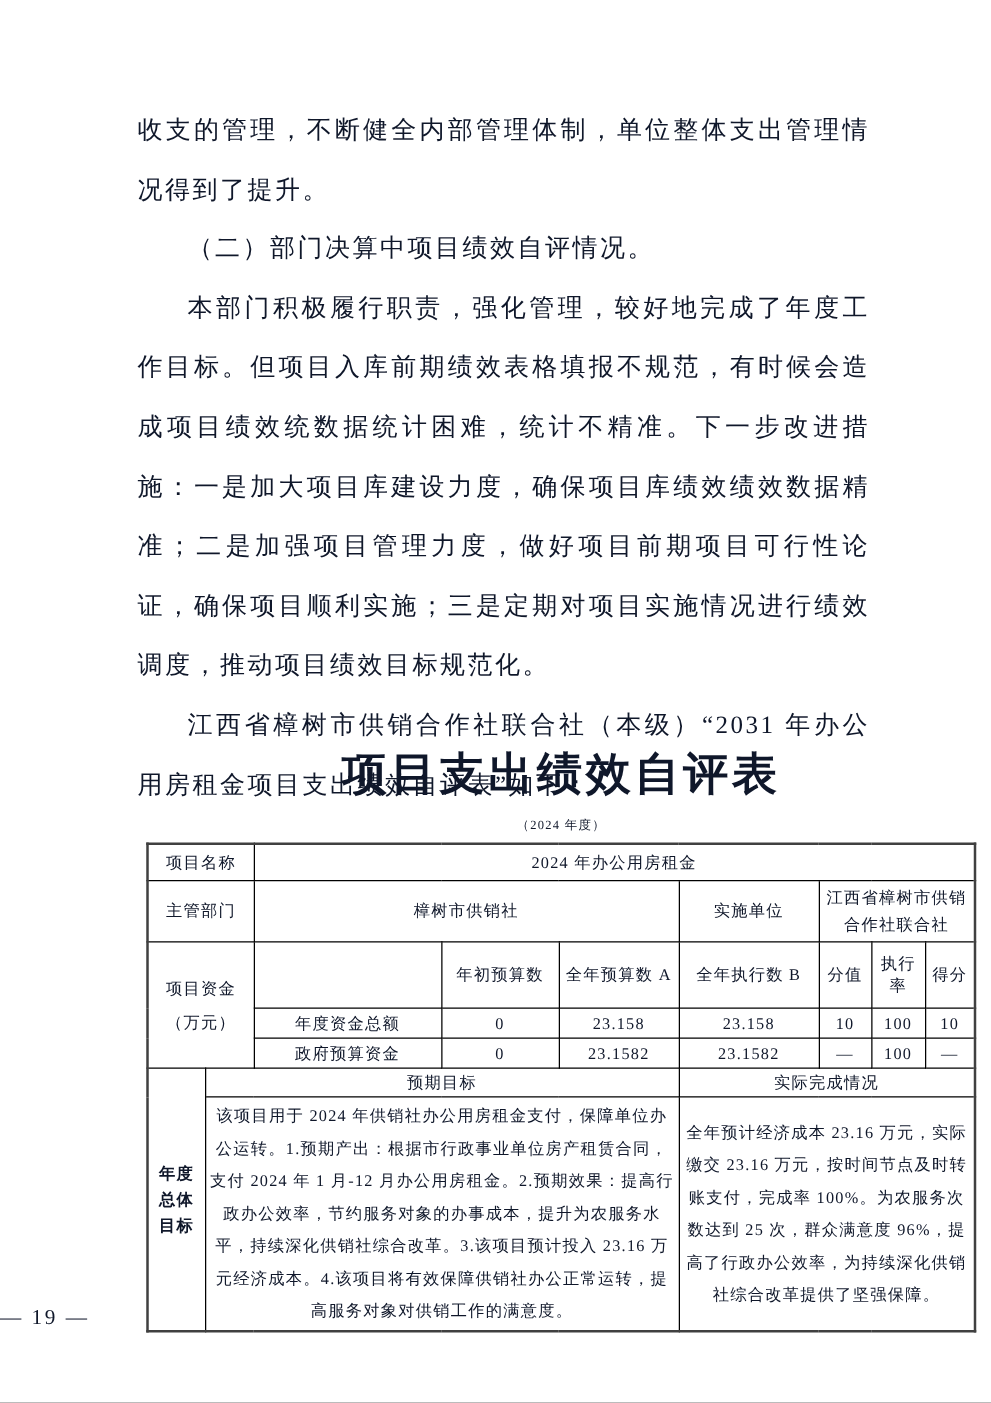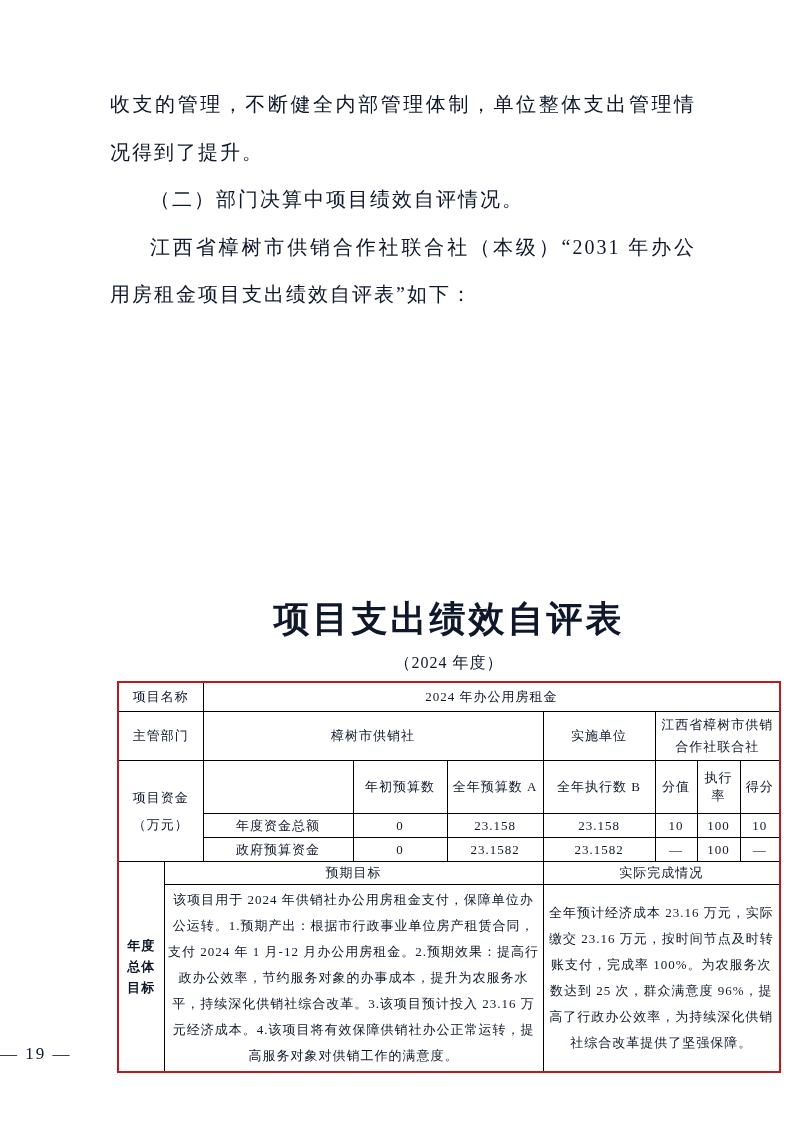--- a/index.html
+++ b/index.html
@@ -32,30 +32,30 @@
   }
   .doc-title {
     text-align:center;
     font-size:36px;
     font-weight:bold;
     letter-spacing:3px;
     font-family:"Liberation Sans","DejaVu Sans",sans-serif;
   }
   .doc-subtitle {
     text-align:center;
-    font-size:16px;
+    font-size:10px;
     margin-top:9px;
     letter-spacing:1px;
   }
   table.self-eval {
     border-collapse:collapse;
     table-layout:fixed;
     width:664px;
     margin-top:7px;
-    border:2px solid #b91c1c;
+    border:2px solid #404040;
   }
   table.self-eval td {
     border:1px solid #000;
     text-align:center;
     vertical-align:middle;
     padding:2px 3px;
     font-size:13px;
     letter-spacing:1px;
     word-break:break-all;
     overflow:hidden;
@@ -94,20 +94,21 @@
   }
 </style>
 </head>
 <body>
 
 <div class="page">
 
   <div class="body-text">
     <p>收支的管理，不断健全内部管理体制，单位整体支出管理情况得到了提升。</p>
     <p class="indent">（二）部门决算中项目绩效自评情况。</p>
+    <p class="indent">本部门积极履行职责，强化管理，较好地完成了年度工作目标。但项目入库前期绩效表格填报不规范，有时候会造成项目绩效统数据统计困难，统计不精准。下一步改进措施：一是加大项目库建设力度，确保项目库绩效绩效数据精准；二是加强项目管理力度，做好项目前期项目可行性论证，确保项目顺利实施；三是定期对项目实施情况进行绩效调度，推动项目绩效目标规范化。</p>
     <p class="indent">江西省樟树市供销合作社联合社（本级）“2031 年办公用房租金项目支出绩效自评表”如下：</p>
   </div>
 
   <div class="table-block">
     <div class="doc-title">项目支出绩效自评表</div>
     <div class="doc-subtitle">（2024 年度）</div>
 
     <table class="self-eval">
       <colgroup>
         <col style="width:46px">

